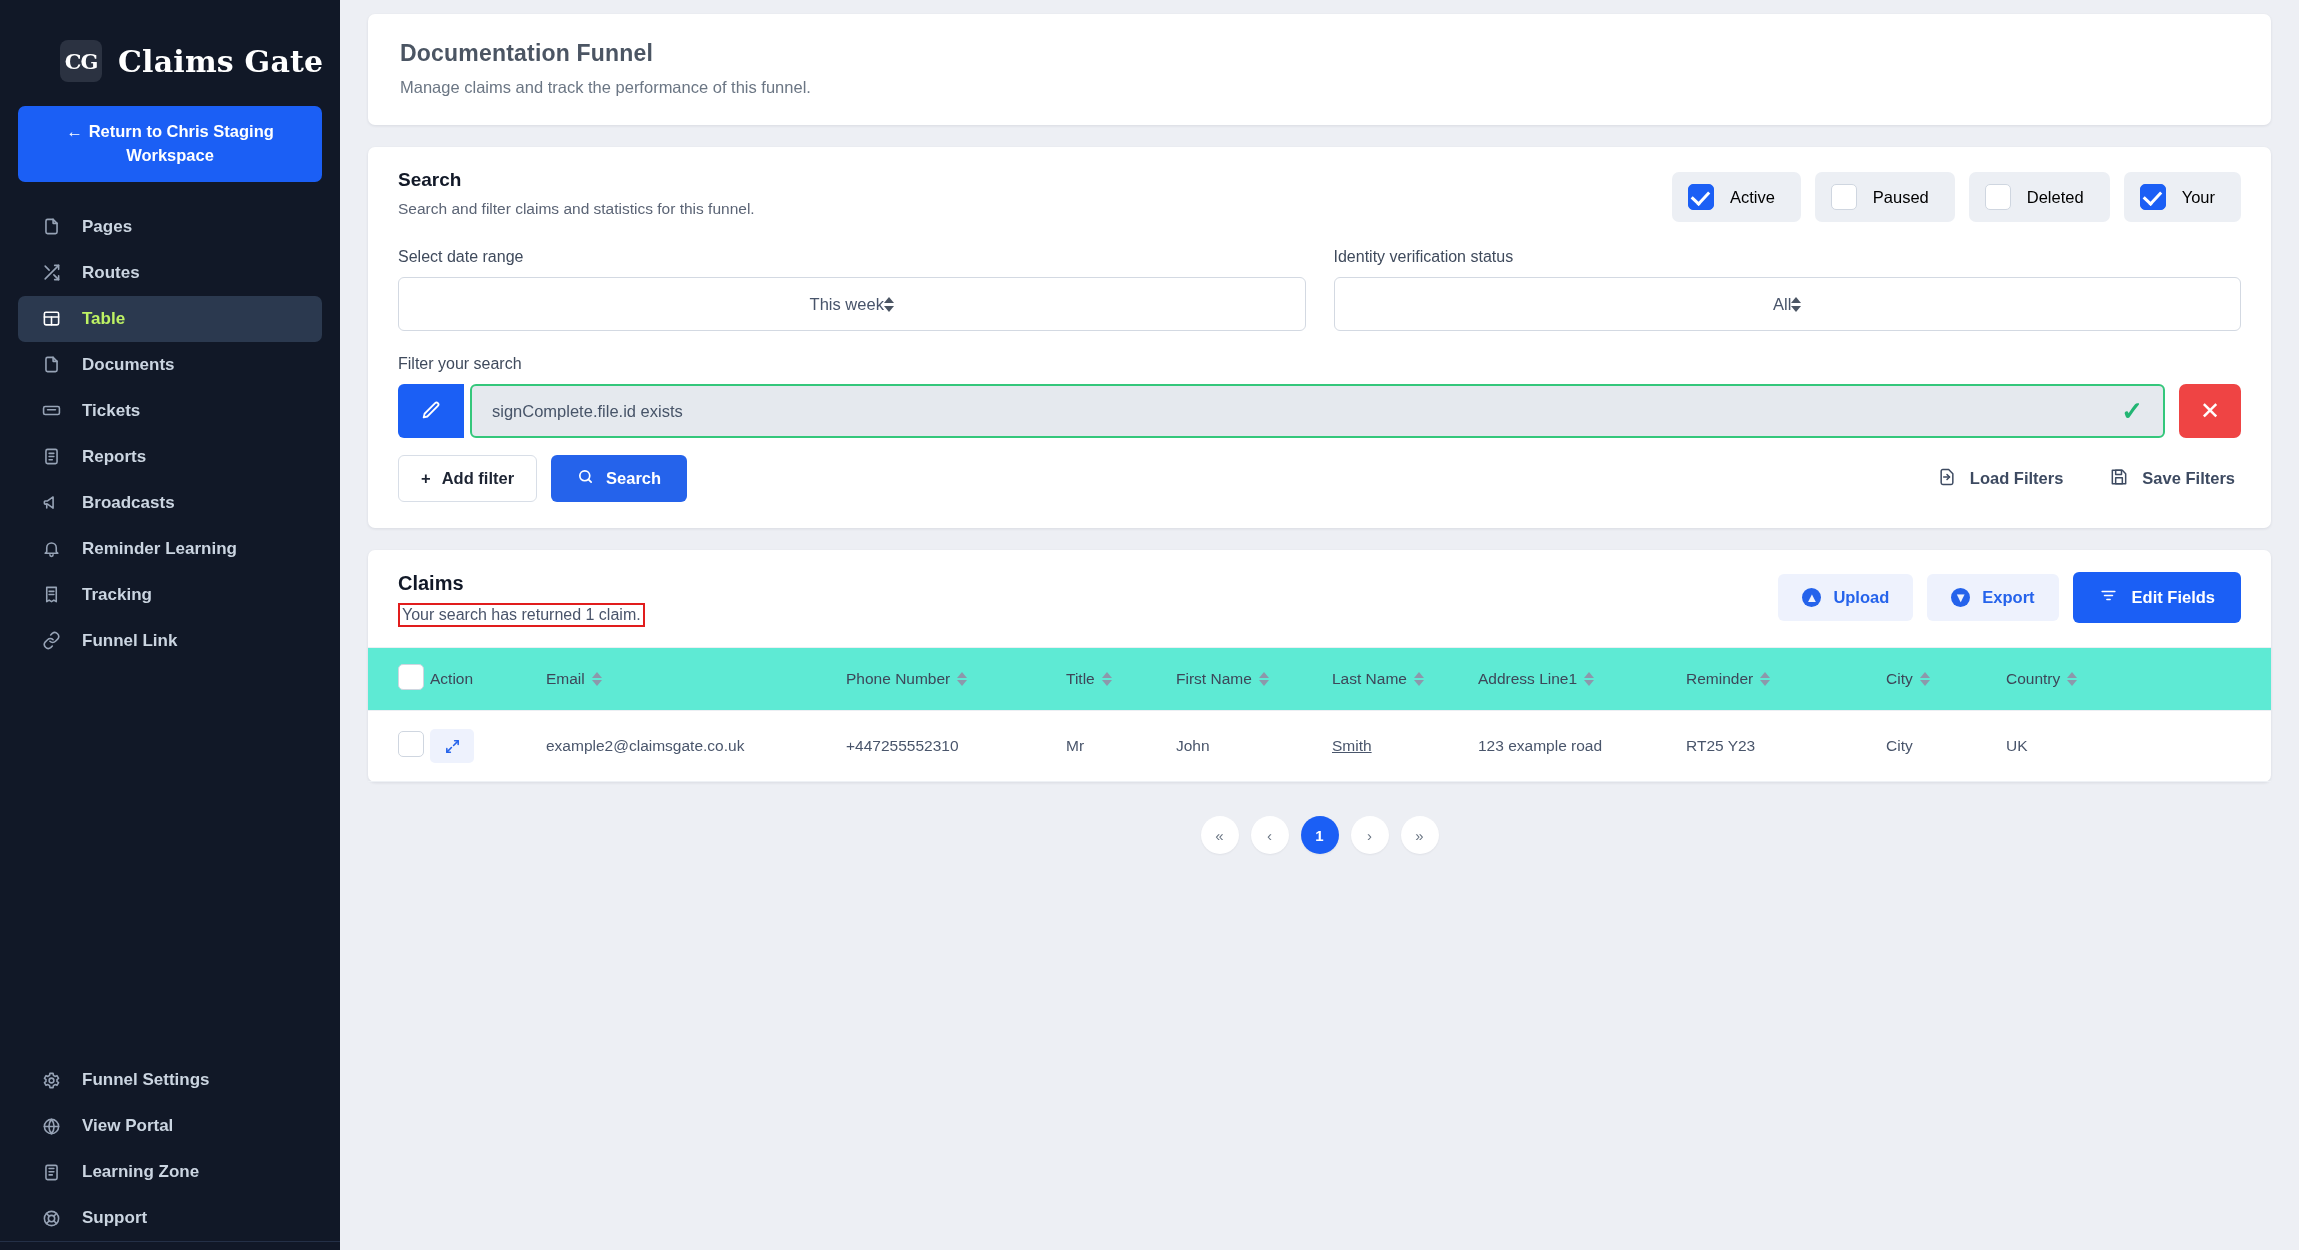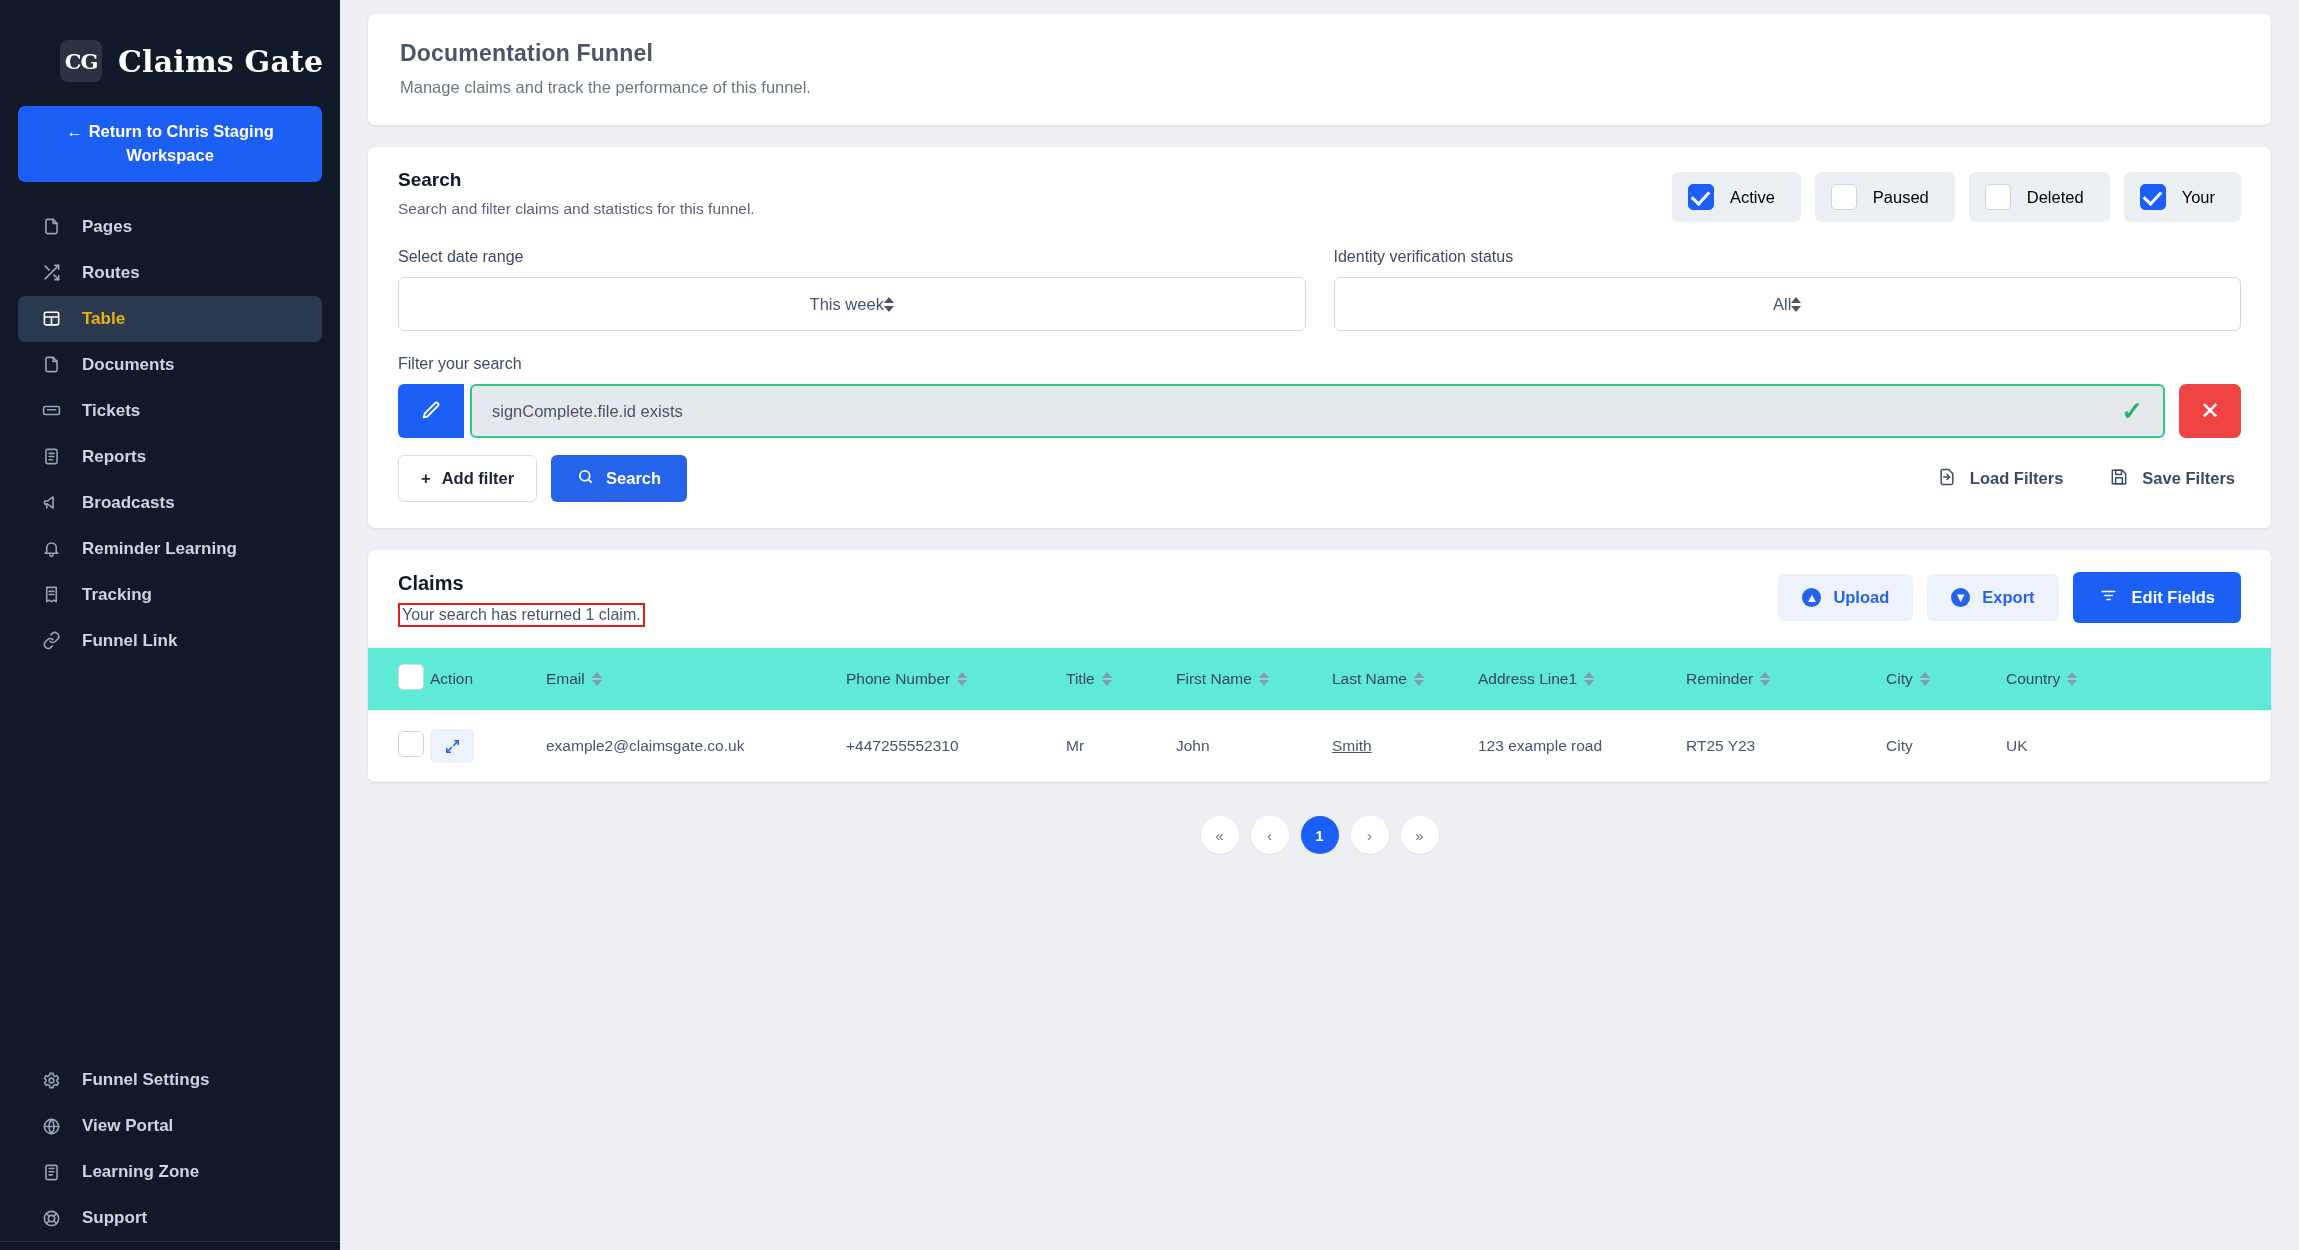--- a/index.html
+++ b/index.html
@@ -38,21 +38,21 @@
     line-height: 1.45; cursor: pointer;
   }
   .return-btn .arrow { margin-right: 6px; }
   .nav { margin-top: 22px; }
   .nav-item {
     display: flex; align-items: center; gap: 20px;
     height: 46px; padding-left: 22px; margin: 0 18px;
     border-radius: 6px; cursor: pointer;
     color: #cbd5e1; font-size: 17px; font-weight: bold;
   }
-  .nav-item.active { background: #2b394f; color: #eab308; border-radius: 7px; }
+  .nav-item.active { background: #2b394f; color: #bef264; border-radius: 7px; }
   .nav-ico { width: 22px; height: 22px; flex: 0 0 22px; display: flex; align-items: center; justify-content: center; }
   .nav-ico svg { width: 19px; height: 19px; fill: none; stroke: #97a3b6; stroke-width: 2; stroke-linecap: round; stroke-linejoin: round; }
   .nav-item.active .nav-ico svg { stroke: #ffffff; }
   .nav-bottom { position: absolute; bottom: 0; left: 0; right: 0; padding-bottom: 8px; }
   .nav-bottom-sep { height: 1px; background: #243047; margin: 0 0 0 0; }
 
   
   .main { flex: 1; height: 1250px; padding: 14px 28px 0 28px; overflow: hidden; }
   .card {
     background: #ffffff; border-radius: 7px;

